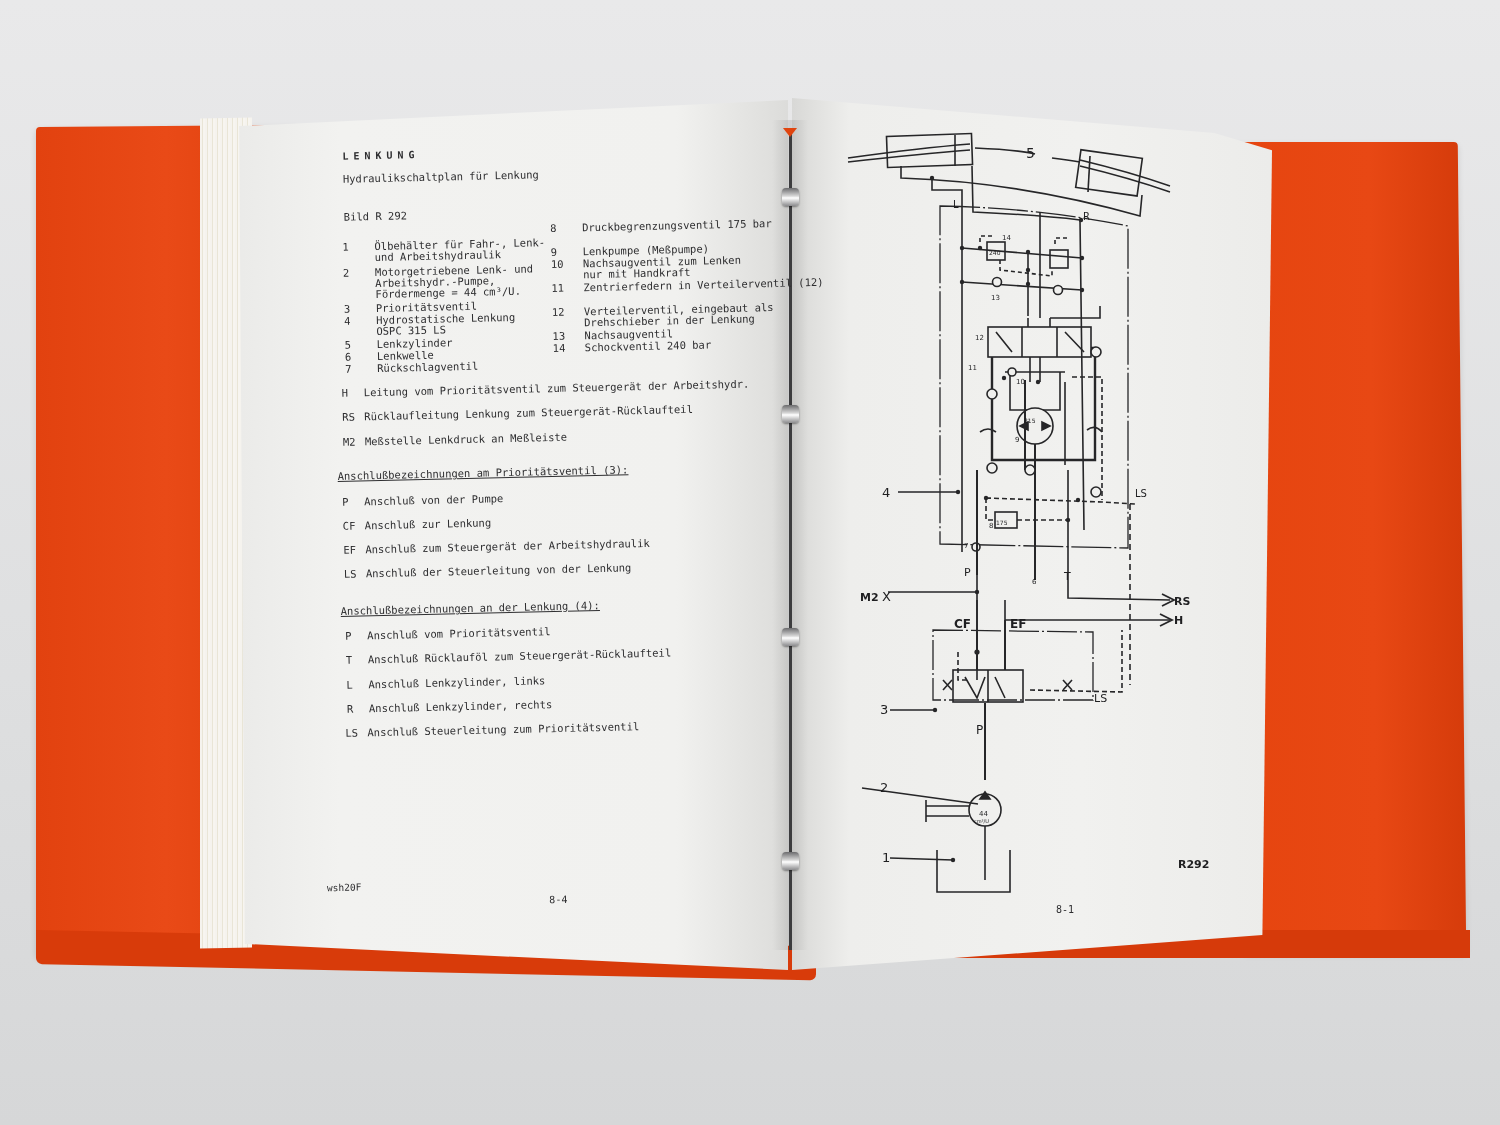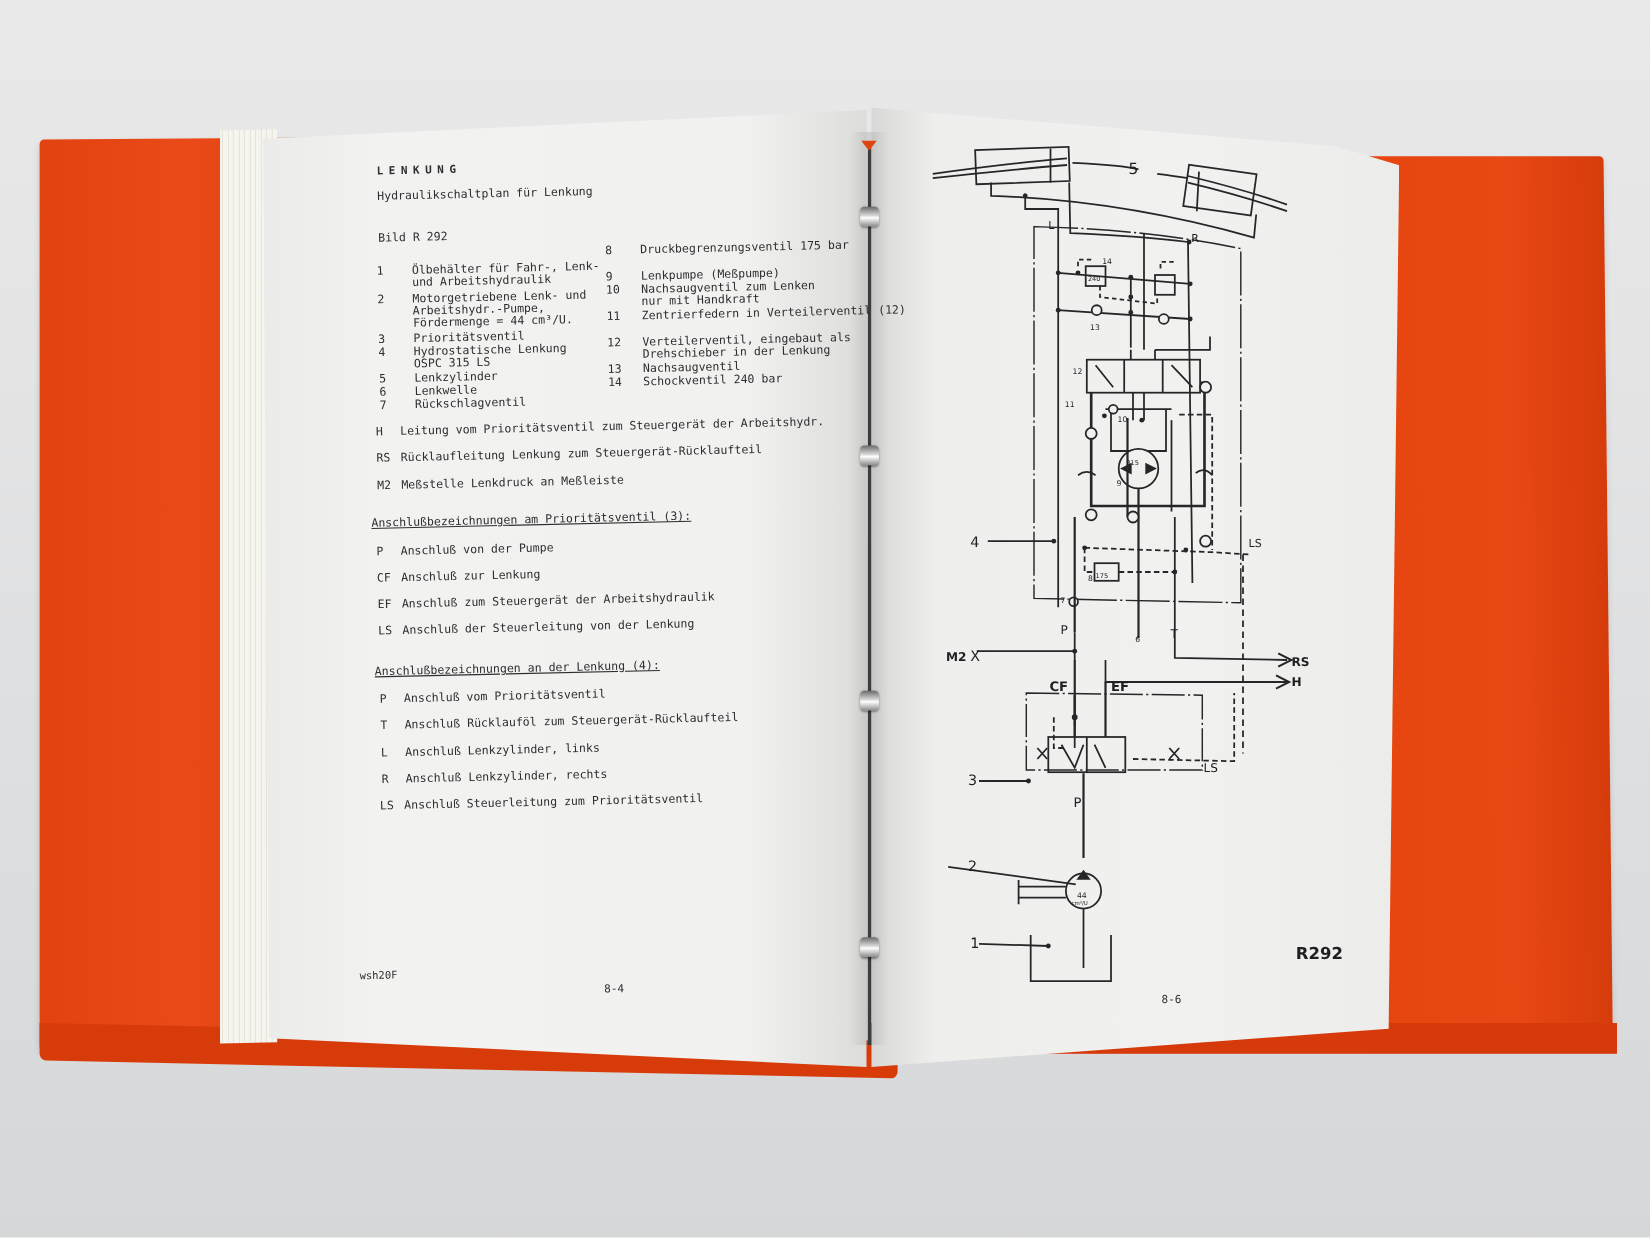--- a/index.html
+++ b/index.html
@@ -99,21 +99,21 @@
     .diagram {
       position: absolute; left: 840px; top: 120px; width: 380px; height: 800px;
     }
     .diagram svg { width: 100%; height: 100%; }
     .diag-label { font-family: "DejaVu Sans", "Liberation Sans", sans-serif; fill: #1f1f21; }
     .page-num {
       position: absolute; font-size: 10px; color: #2e2e30;
       font-family: "DejaVu Sans Mono", "Liberation Mono", monospace;
     }
     .fig-id {
-      position: absolute; left: 1178px; top: 858px; font-size: 15px; color: #1f1f21;
+      position: absolute; left: 1178px; top: 858px; font-size: 11px; color: #1f1f21;
       font-family: "DejaVu Sans", "Liberation Sans", sans-serif; font-weight: bold;
     }
   </style>
 </head>
 <body>
 
 <div class="scene">
 
   <div class="cover-left"></div>
   <div class="cover-left-bottom"></div>
@@ -402,14 +402,14 @@
         <text x="136" y="614" font-size="12">P</text>
         <text x="40" y="672" font-size="13">2</text>
         <text x="139" y="696" font-size="7">44</text>
         <text x="134" y="703" font-size="5">cm³/U</text>
         <text x="42" y="742" font-size="13">1</text>
       </g>
     </svg>
   </div>
 
   <div class="fig-id">R292</div>
-  <div class="page-num" style="left:1056px; top:904px">8-6</div>
+  <div class="page-num" style="left:1056px; top:904px">8-1</div>
 </div>
 
 </body></html>

